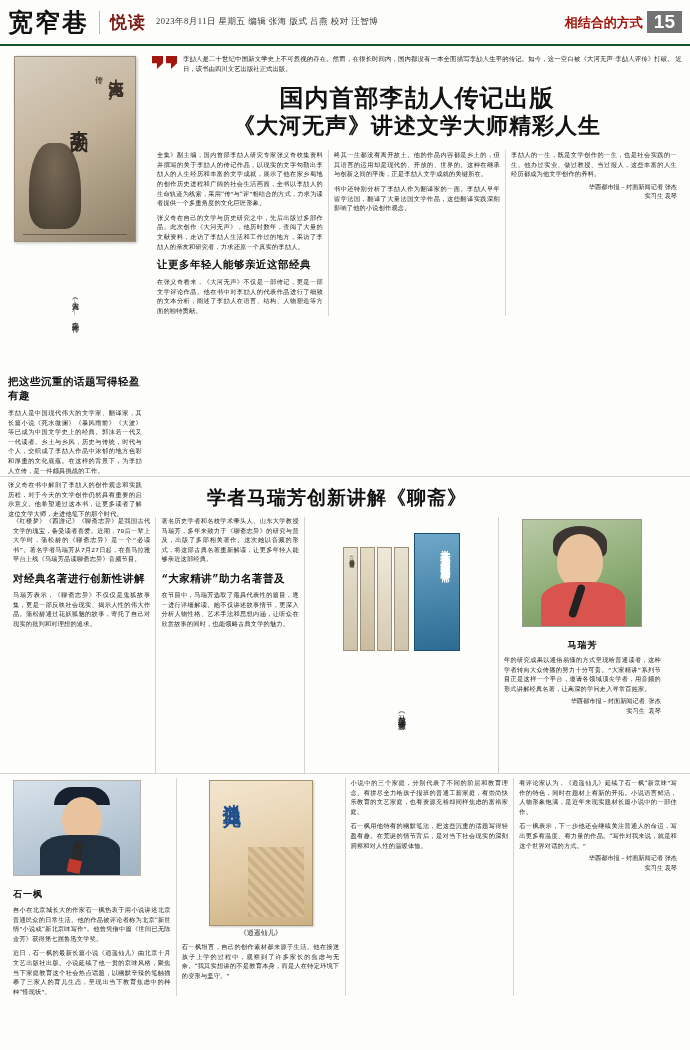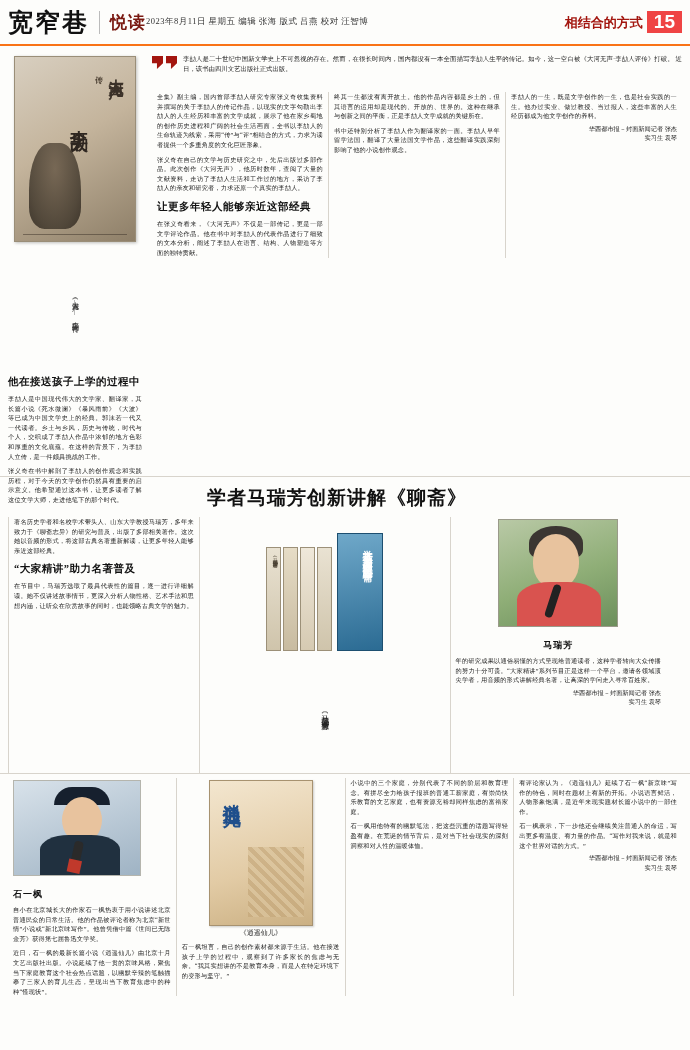--- a/index.html
+++ b/index.html
@@ -13,21 +13,21 @@
     position: relative;
     width: 690px; height: 1050px;
     background: #fdfdfb;
     overflow: hidden;
   }
 
   
   .masthead {
     position: relative;
     height: 46px;
-    border-bottom: 2px solid #f97316;
+    border-bottom: 2px solid #14532d;
     display: flex;
     align-items: center;
     padding: 0 8px;
   }
   .masthead-title {
     font-size: 25px;
     font-weight: bold;
     letter-spacing: 2px;
     color: #111;
     padding-right: 10px;
@@ -37,39 +37,40 @@
     font-size: 17px;
     font-weight: bold;
     color: #7a1a12;
     border-left: 1px solid #bbb;
     padding-left: 10px;
     letter-spacing: 1px;
   }
   .masthead-meta {
     font-size: 8.5px;
     color: #333;
+    margin-left: 10px;
     letter-spacing: 0.5px;
     white-space: nowrap;
   }
   .masthead-right {
     margin-left: auto;
     display: flex;
     align-items: center;
     gap: 4px;
   }
   .paper-logo {
     font-size: 13px;
     font-weight: bold;
     color: #a3160f;
     letter-spacing: 0px;
     line-height: 1;
     border: 0;
   }
   .page-num {
-    background: #ef4444;
+    background: #737373;
     color: #fff;
     font-size: 19px;
     font-weight: bold;
     padding: 1px 7px 2px 7px;
     line-height: 1;
     font-family: "Liberation Sans", sans-serif;
   }
 
   
   .cn {
@@ -151,21 +152,21 @@
   .headline1 {
     font-size: 24px; font-weight: bold; color: #111;
     line-height: 1.22; letter-spacing: 1px; text-align: center;
     padding: 2px 0 0 0;
   }
   .headline1 .l2 { font-size: 22px; }
   .s1-cols { display: flex; margin-top: 10px; }
   .s1-cols .c { padding: 0 5px; }
 
   
-  .s2 { position: relative; padding: 4px 24px 0 8px; }
+  .s2 { position: relative; padding: 4px 24px 0 8px; font-family: Liberation Mono, monospace; }
   .headline2 {
     font-size: 19px; font-weight: bold; text-align: center;
     letter-spacing: 1px; color: #111; margin: 4px 0 6px 0;
   }
   .s2-body { display: flex; }
   .s2-col { padding: 0 5px; }
   .boxset {
     width: 128px; height: 132px; margin: 2px auto;
     position: relative; display: flex; align-items: flex-end; justify-content: center;
     gap: 2px;
@@ -275,33 +276,37 @@
       <div class="bookcover">
         <div class="bc-title">大河无声</div>
         <div class="bc-sub">评传</div>
         <div class="bc-author">李劼人</div>
         <div class="bc-figure"></div>
         <div class="bc-line"></div>
       </div>
       <div style="text-align:center;">
         <div class="s1-caption-v">《大河无声——李劼人评传》</div>
       </div>
-      <div class="subhead">他在接送孩子上学的过程中</div>
+      <div class="subhead">把这些沉重的话题写得轻盈有趣</div>
       <div class="cn">李劼人是中国现代伟大的文学家、翻译家，其长篇小说《死水微澜》《暴风雨前》《大波》等已成为中国文学史上的经典。郭沫若一代又一代读者。乡土与乡风，历史与传统，时代与个人，交织成了李劼人作品中浓郁的地方色彩和厚重的文化底蕴。在这样的背景下，为李劼人立传，是一件颇具挑战的工作。</div>
       <div class="cn" style="margin-top:5px;">张义奇在书中解剖了李劼人的创作观念和实践历程，对于今天的文学创作仍然具有重要的启示意义。他希望通过这本书，让更多读者了解这位文学大师，走进他笔下的那个时代。</div>
     </div>
 
     <div class="s1-right">
       <div class="lede-wrap">
         <div class="quote-mark">
             <i></i>
             <i></i>
           </div>
         <div class="lede">李劼人是二十世纪中国新文学史上不可忽视的存在。然而，在很长时间内，国内都没有一本全面描写李劼人生平的传记。如今，这一空白被《大河无声·李劼人评传》打破。 近日，该书由四川文艺出版社正式出版。</div>
       </div>
+      <div class="headline1">
+        <div>国内首部李劼人传记出版</div>
+        <div class="l2">《大河无声》讲述文学大师精彩人生</div>
+      </div>
 
       <div class="s1-cols">
         <div class="c" style="flex:1;">
           <div class="cn">全集》副主编，国内首部李劼人研究专家张义奇收集资料并撰写的关于李劼人的传记作品，以现实的文字勾勒出李劼人的人生经历和丰富的文学成就，展示了他在家乡蜀地的创作历史进程和广阔的社会生活画面，全书以李劼人的生命轨迹为线索，采用“传”与“评”相结合的方式，力求为读者提供一个多重角度的文化巨匠形象。</div>
           <div class="cn" style="margin-top:5px;">张义奇在自己的文学与历史研究之中，先后出版过多部作品。此次创作《大河无声》，他历时数年，查阅了大量的文献资料，走访了李劼人生活和工作过的地方，采访了李劼人的亲友和研究者，力求还原一个真实的李劼人。</div>
           <div class="subhead">让更多年轻人能够亲近这部经典</div>
           <div class="cn">在张义奇看来，《大河无声》不仅是一部传记，更是一部文学评论作品。他在书中对李劼人的代表作品进行了细致的文本分析，阐述了李劼人在语言、结构、人物塑造等方面的独特贡献。</div>
         </div>
         <div class="c rule-v" style="flex:1;">
           <div class="cn">终其一生都没有离开故土。他的作品内容都是乡土的，但其语言的运用却是现代的、开放的、世界的。这种在继承与创新之间的平衡，正是李劼人文学成就的关键所在。</div>
@@ -314,20 +319,25 @@
         </div>
       </div>
     </div>
   </div>
 
   <div class="s2 rule-h">
     <div class="headline2">学者马瑞芳创新讲解《聊斋》</div>
 
     <div class="s2-body">
 
+      <div class="s2-col" style="flex:1.05;">
+        <div class="cn">《红楼梦》《西游记》《聊斋志异》是我国古代文学的瑰宝，备受读者喜爱。近期，70后一辈上大学时，蒲松龄的《聊斋志异》是一个“必读书”。著名学者马瑞芳从7月27日起，在喜马拉雅平台上线《马瑞芳品读聊斋志异》音频节目。</div>
+        <div class="subhead">对经典名著进行创新性讲解</div>
+        <div class="cn">马瑞芳表示，《聊斋志异》不仅仅是鬼狐故事集，更是一部反映社会现实、揭示人性的伟大作品。蒲松龄通过花妖狐魅的故事，寄托了自己对现实的批判和对理想的追求。</div>
+      </div>
 
       <div class="s2-col rule-v" style="flex:1.05;">
         <div class="cn">著名历史学者和名校学术带头人、山东大学教授马瑞芳，多年来致力于《聊斋志异》的研究与普及，出版了多部相关著作。这次她以音频的形式，将这部古典名著重新解读，让更多年轻人能够亲近这部经典。</div>
         <div class="subhead">“大家精讲”助力名著普及</div>
         <div class="cn">在节目中，马瑞芳选取了最具代表性的篇目，逐一进行详细解读。她不仅讲述故事情节，更深入分析人物性格、艺术手法和思想内涵，让听众在欣赏故事的同时，也能领略古典文学的魅力。</div>
       </div>
 
       <div class="s2-col rule-v" style="flex:1.4; text-align:center;">
         <div class="boxset">
           <div class="vol">

